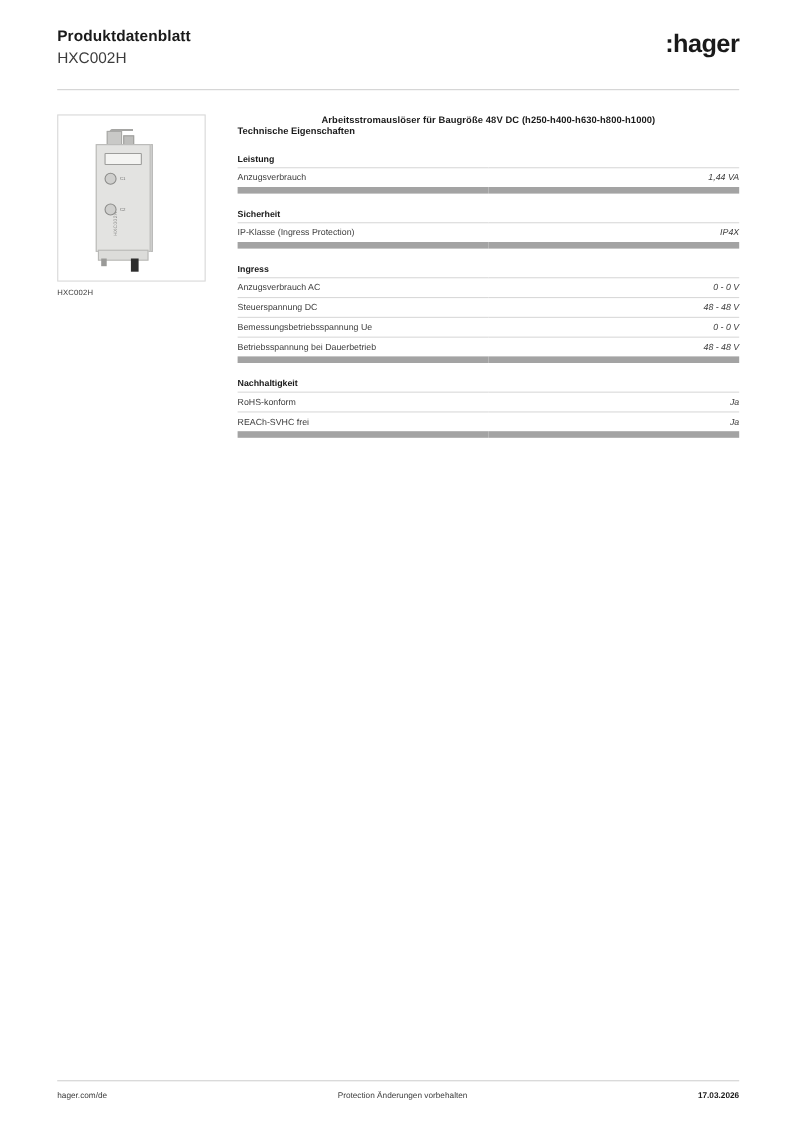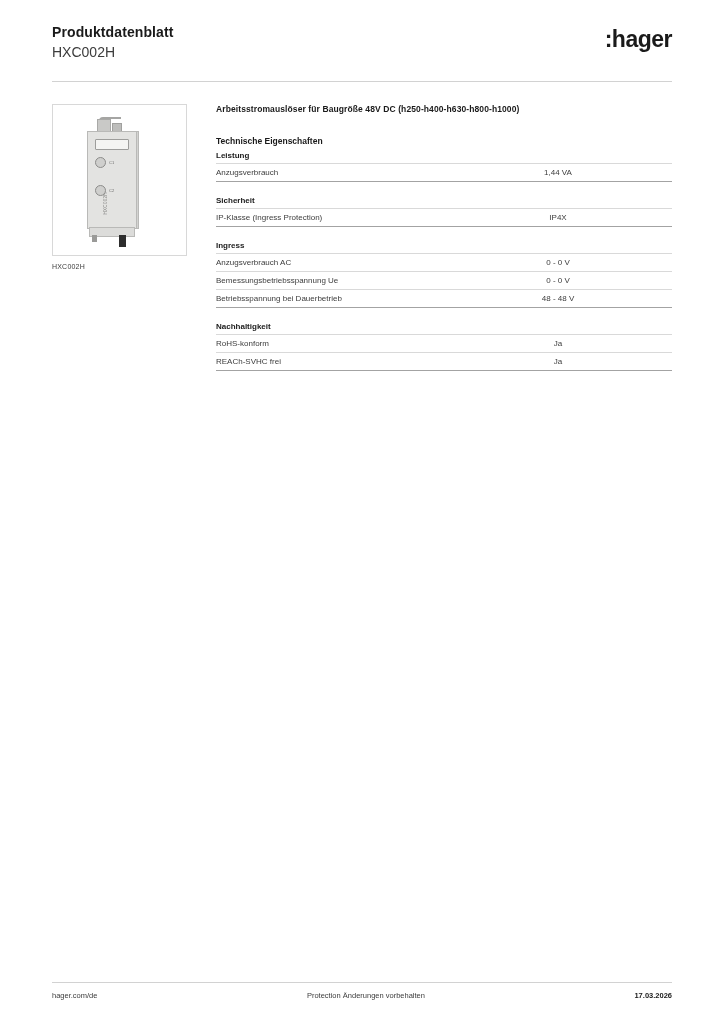--- a/index.html
+++ b/index.html
@@ -204,54 +204,55 @@
   
   .right-col {
     flex: 1 1 auto;
     padding-left: 26px;
   }
   .product-heading {
     font-size: 8.5px;
     font-weight: bold;
     color: #1a1a1a;
     letter-spacing: 0.1px;
-    margin-bottom: 22px;
+    text-align: center;
   }
   .section-heading {
     font-size: 8.5px;
     font-weight: bold;
     color: #1a1a1a;
-    margin-bottom: 5px;
+    margin-bottom: 16px;
   }
   .group-title {
     font-size: 8px;
     font-weight: bold;
     color: #1a1a1a;
     margin-top: 14px;
     margin-bottom: 3px;
   }
   .group-title.first { margin-top: 0; }
 
   table.specs {
     width: 100%;
     border-collapse: collapse;
     table-layout: fixed;
   }
   table.specs tr { border-top: 1px solid #d9d9d9; }
-  table.specs tr:last-child { border-bottom: 1px solid #a3a3a3; }
+  table.specs tr:last-child { border-bottom: 6px solid #a3a3a3; }
   table.specs td {
     font-size: 8px;
     color: #3c3c3c;
     padding: 3.5px 0 3.5px 0;
     vertical-align: top;
     line-height: 1.25;
   }
   table.specs td.val {
-    text-align: center;
+    text-align: right;
     white-space: nowrap;
+    font-style: italic;
   }
 
   
   .footer {
     position: absolute;
     left: 52px;
     right: 52px;
     bottom: 24px;
   }
   .footer-rule {
@@ -335,20 +336,24 @@
         </table>
 
       <div class="group-title">Ingress</div>
       <table class="specs">
         <tbody>
             <tr>
           <td>Anzugsverbrauch AC</td>
           <td class="val">0 - 0 V</td>
         </tr>
         <tr>
+          <td>Steuerspannung DC</td>
+          <td class="val">48 - 48 V</td>
+        </tr>
+        <tr>
           <td>Bemessungsbetriebsspannung Ue</td>
           <td class="val">0 - 0 V</td>
         </tr>
         <tr>
           <td>Betriebsspannung bei Dauerbetrieb</td>
           <td class="val">48 - 48 V</td>
         </tr>
       </tbody>
         </table>
 

